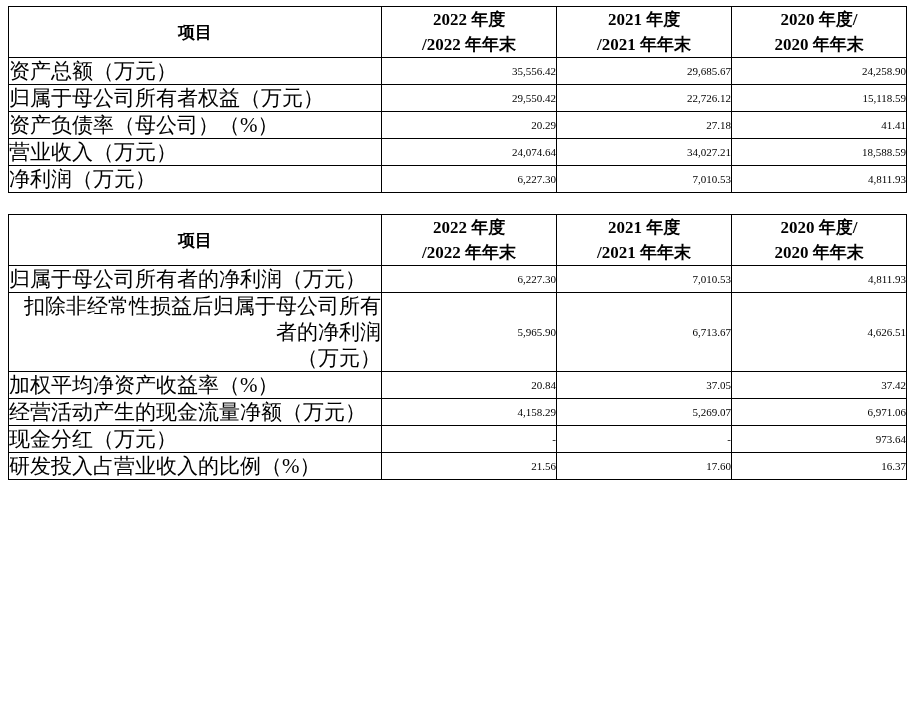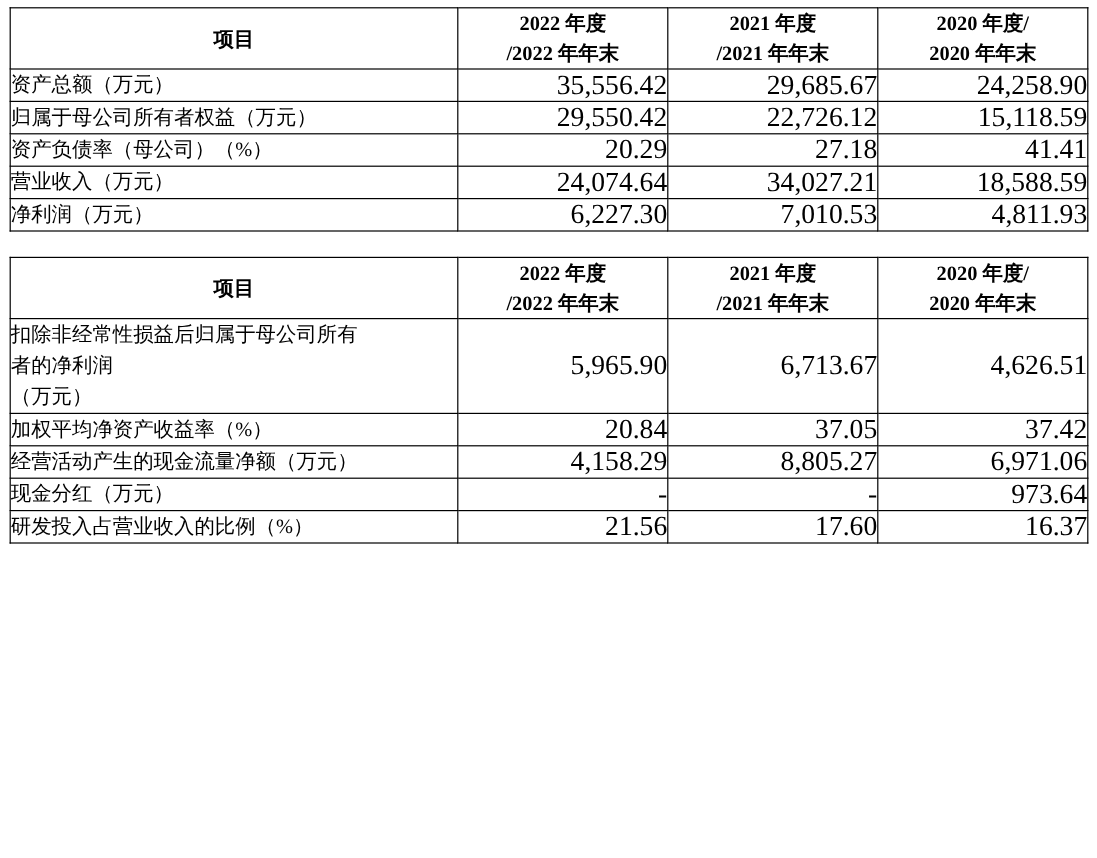--- a/index.html
+++ b/index.html
@@ -47,33 +47,34 @@
     font-size: 17px;
     line-height: 25px;
     padding: 7px 6px;
   }
   .hdr-cell .l1, .hdr-cell .l2 {
     display: block;
     white-space: nowrap;
   }
   .item-cell {
     text-align: left;
-    font-size: 17px;
+    font-size: 21px;
     line-height: 26px;
     padding: 6px 4px 6px 8px;
   }
   .num-cell {
     text-align: right;
-    font-size: 23px;
+    font-size: 11px;
     line-height: 26px;
     padding: 6px 12px 6px 6px;
     font-family: "Liberation Serif", "DejaVu Serif", serif;
   }
   .item-cell.multi {
     line-height: 26px;
+    text-align: right;
   }
   .tbl-wrap + .tbl-wrap {
     margin-top: 0;
   }
   .table1-wrap { padding-top: 6px; }
   .table2-wrap { padding-top: 21px; }
 </style>
 </head>
 <body>
 
@@ -163,37 +164,43 @@
             <span class="l2">/2021 年年末</span>
           </th>
           <th class="hdr-cell">
             <span class="l1">2020 年度/</span>
             <span class="l2">2020 年年末</span>
           </th>
         </tr>
       </thead>
       <tbody>
         <tr>
+          <td class="item-cell">归属于母公司所有者的净利润（万元）</td>
+          <td class="num-cell">6,227.30</td>
+          <td class="num-cell">7,010.53</td>
+          <td class="num-cell">4,811.93</td>
+        </tr>
+        <tr>
           <td class="item-cell multi" style="white-space: pre-line;">扣除非经常性损益后归属于母公司所有
 者的净利润
 （万元）</td>
           <td class="num-cell">5,965.90</td>
           <td class="num-cell">6,713.67</td>
           <td class="num-cell">4,626.51</td>
         </tr>
         <tr>
           <td class="item-cell">加权平均净资产收益率（%）</td>
           <td class="num-cell">20.84</td>
           <td class="num-cell">37.05</td>
           <td class="num-cell">37.42</td>
         </tr>
         <tr>
           <td class="item-cell">经营活动产生的现金流量净额（万元）</td>
           <td class="num-cell">4,158.29</td>
-          <td class="num-cell">8,805.27</td>
+          <td class="num-cell">5,269.07</td>
           <td class="num-cell">6,971.06</td>
         </tr>
         <tr>
           <td class="item-cell">现金分红（万元）</td>
           <td class="num-cell">-</td>
           <td class="num-cell">-</td>
           <td class="num-cell">973.64</td>
         </tr>
         <tr>
           <td class="item-cell">研发投入占营业收入的比例（%）</td>

